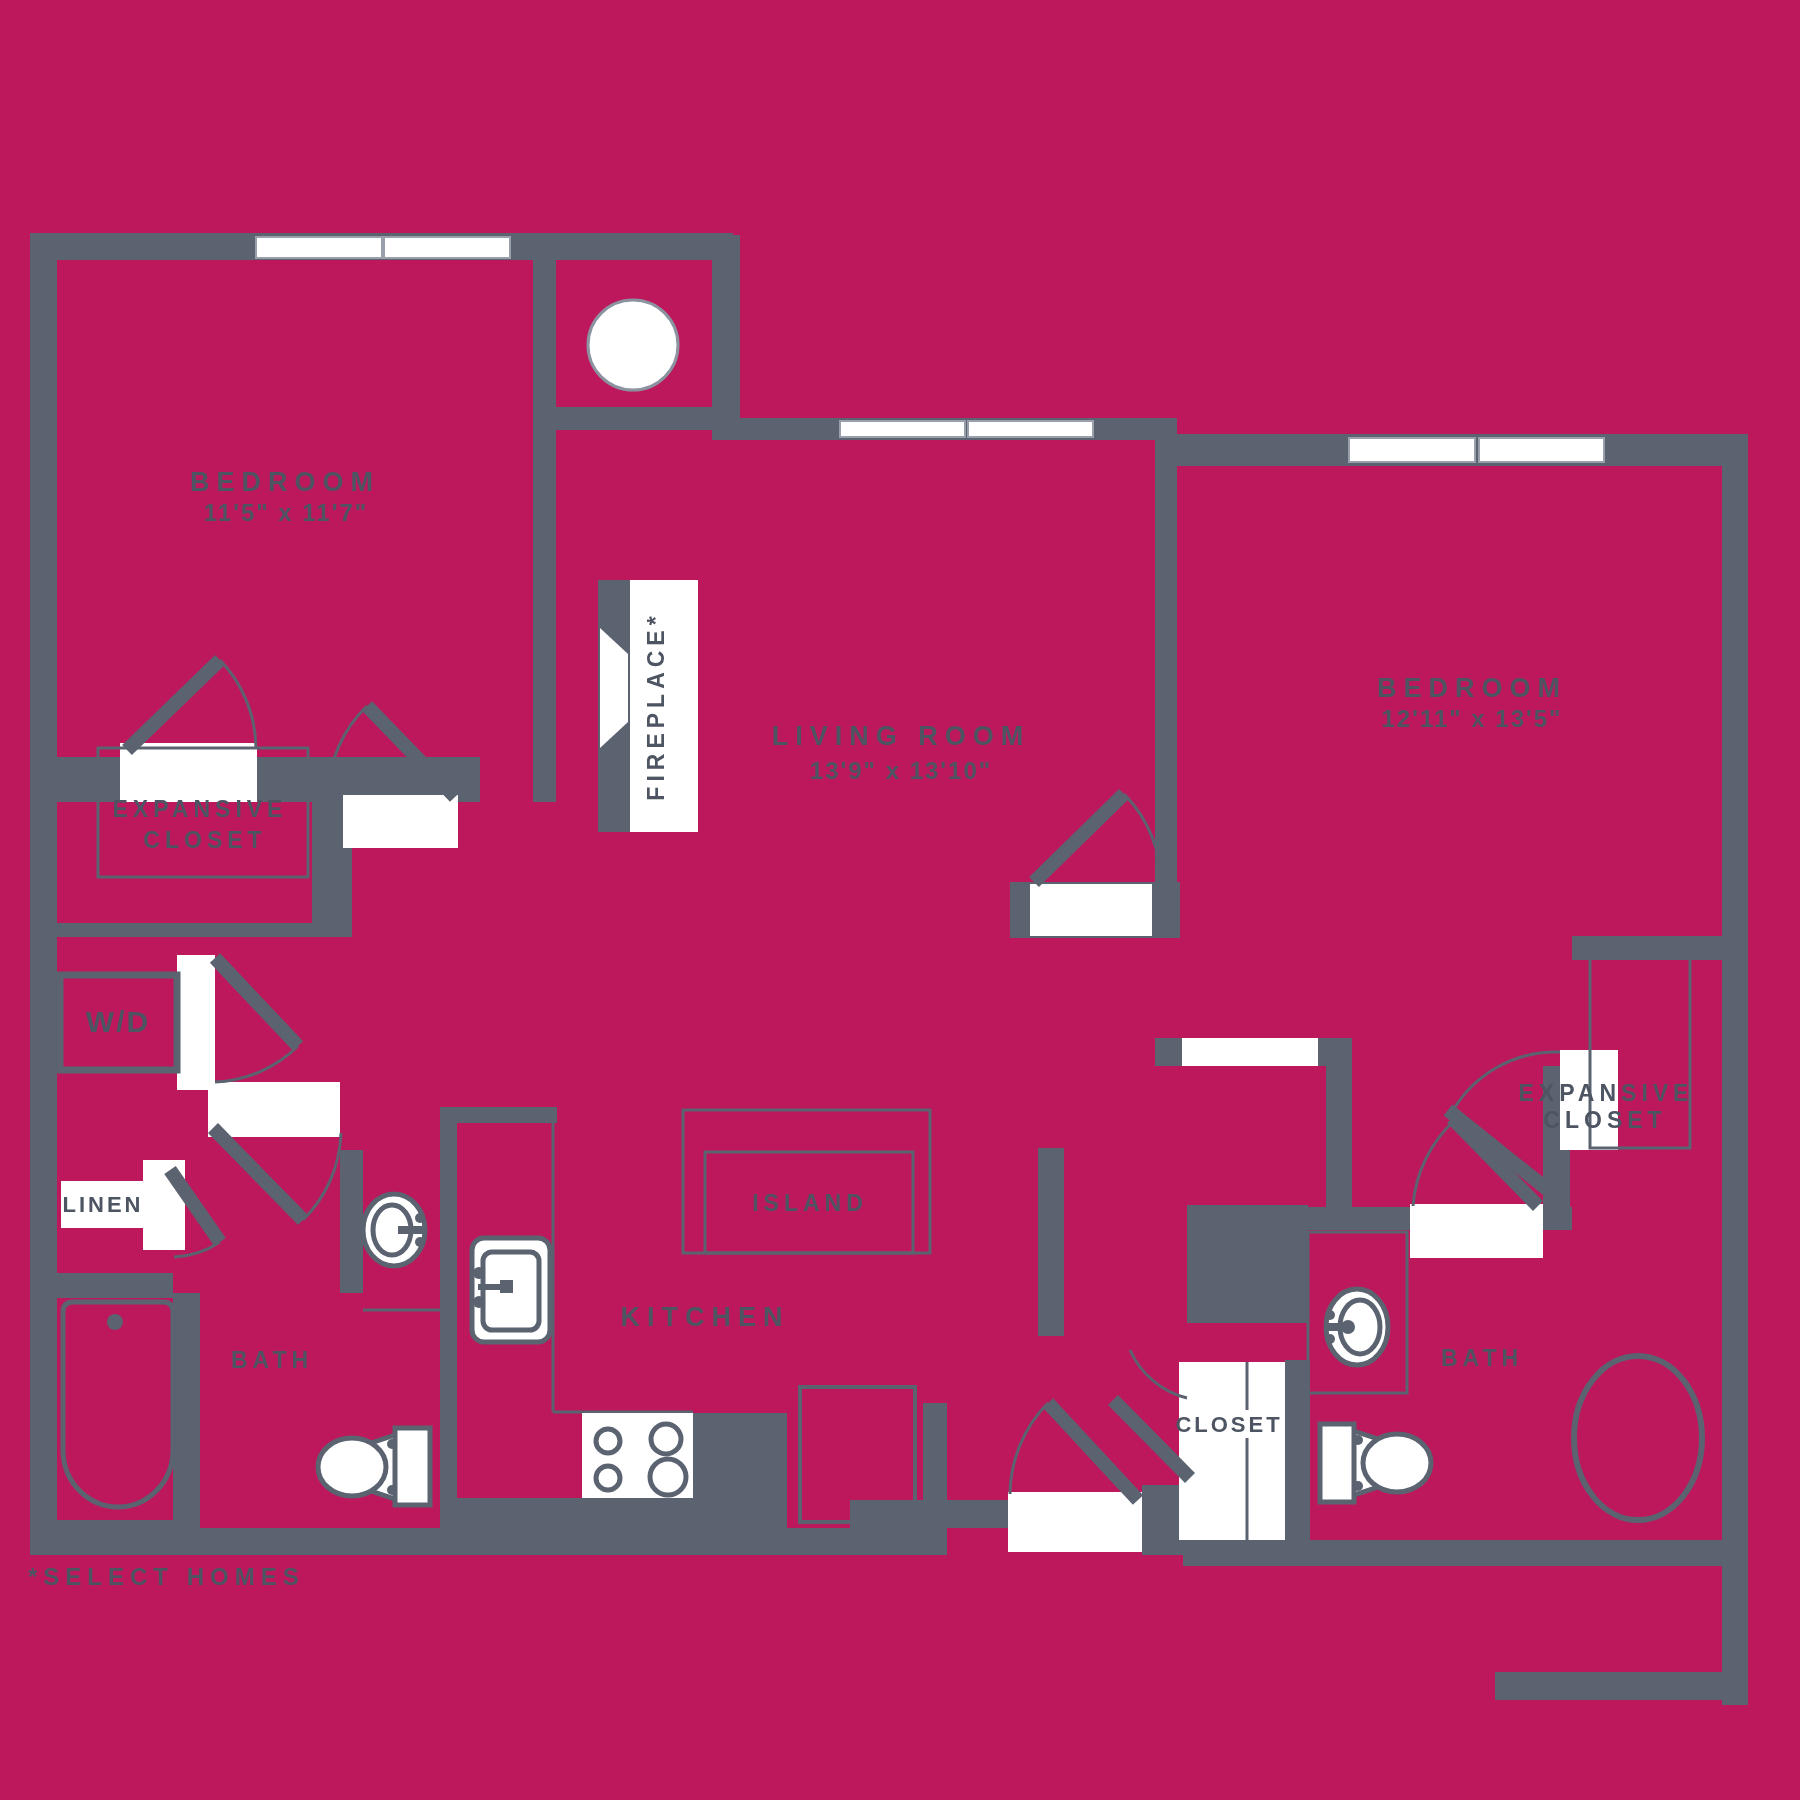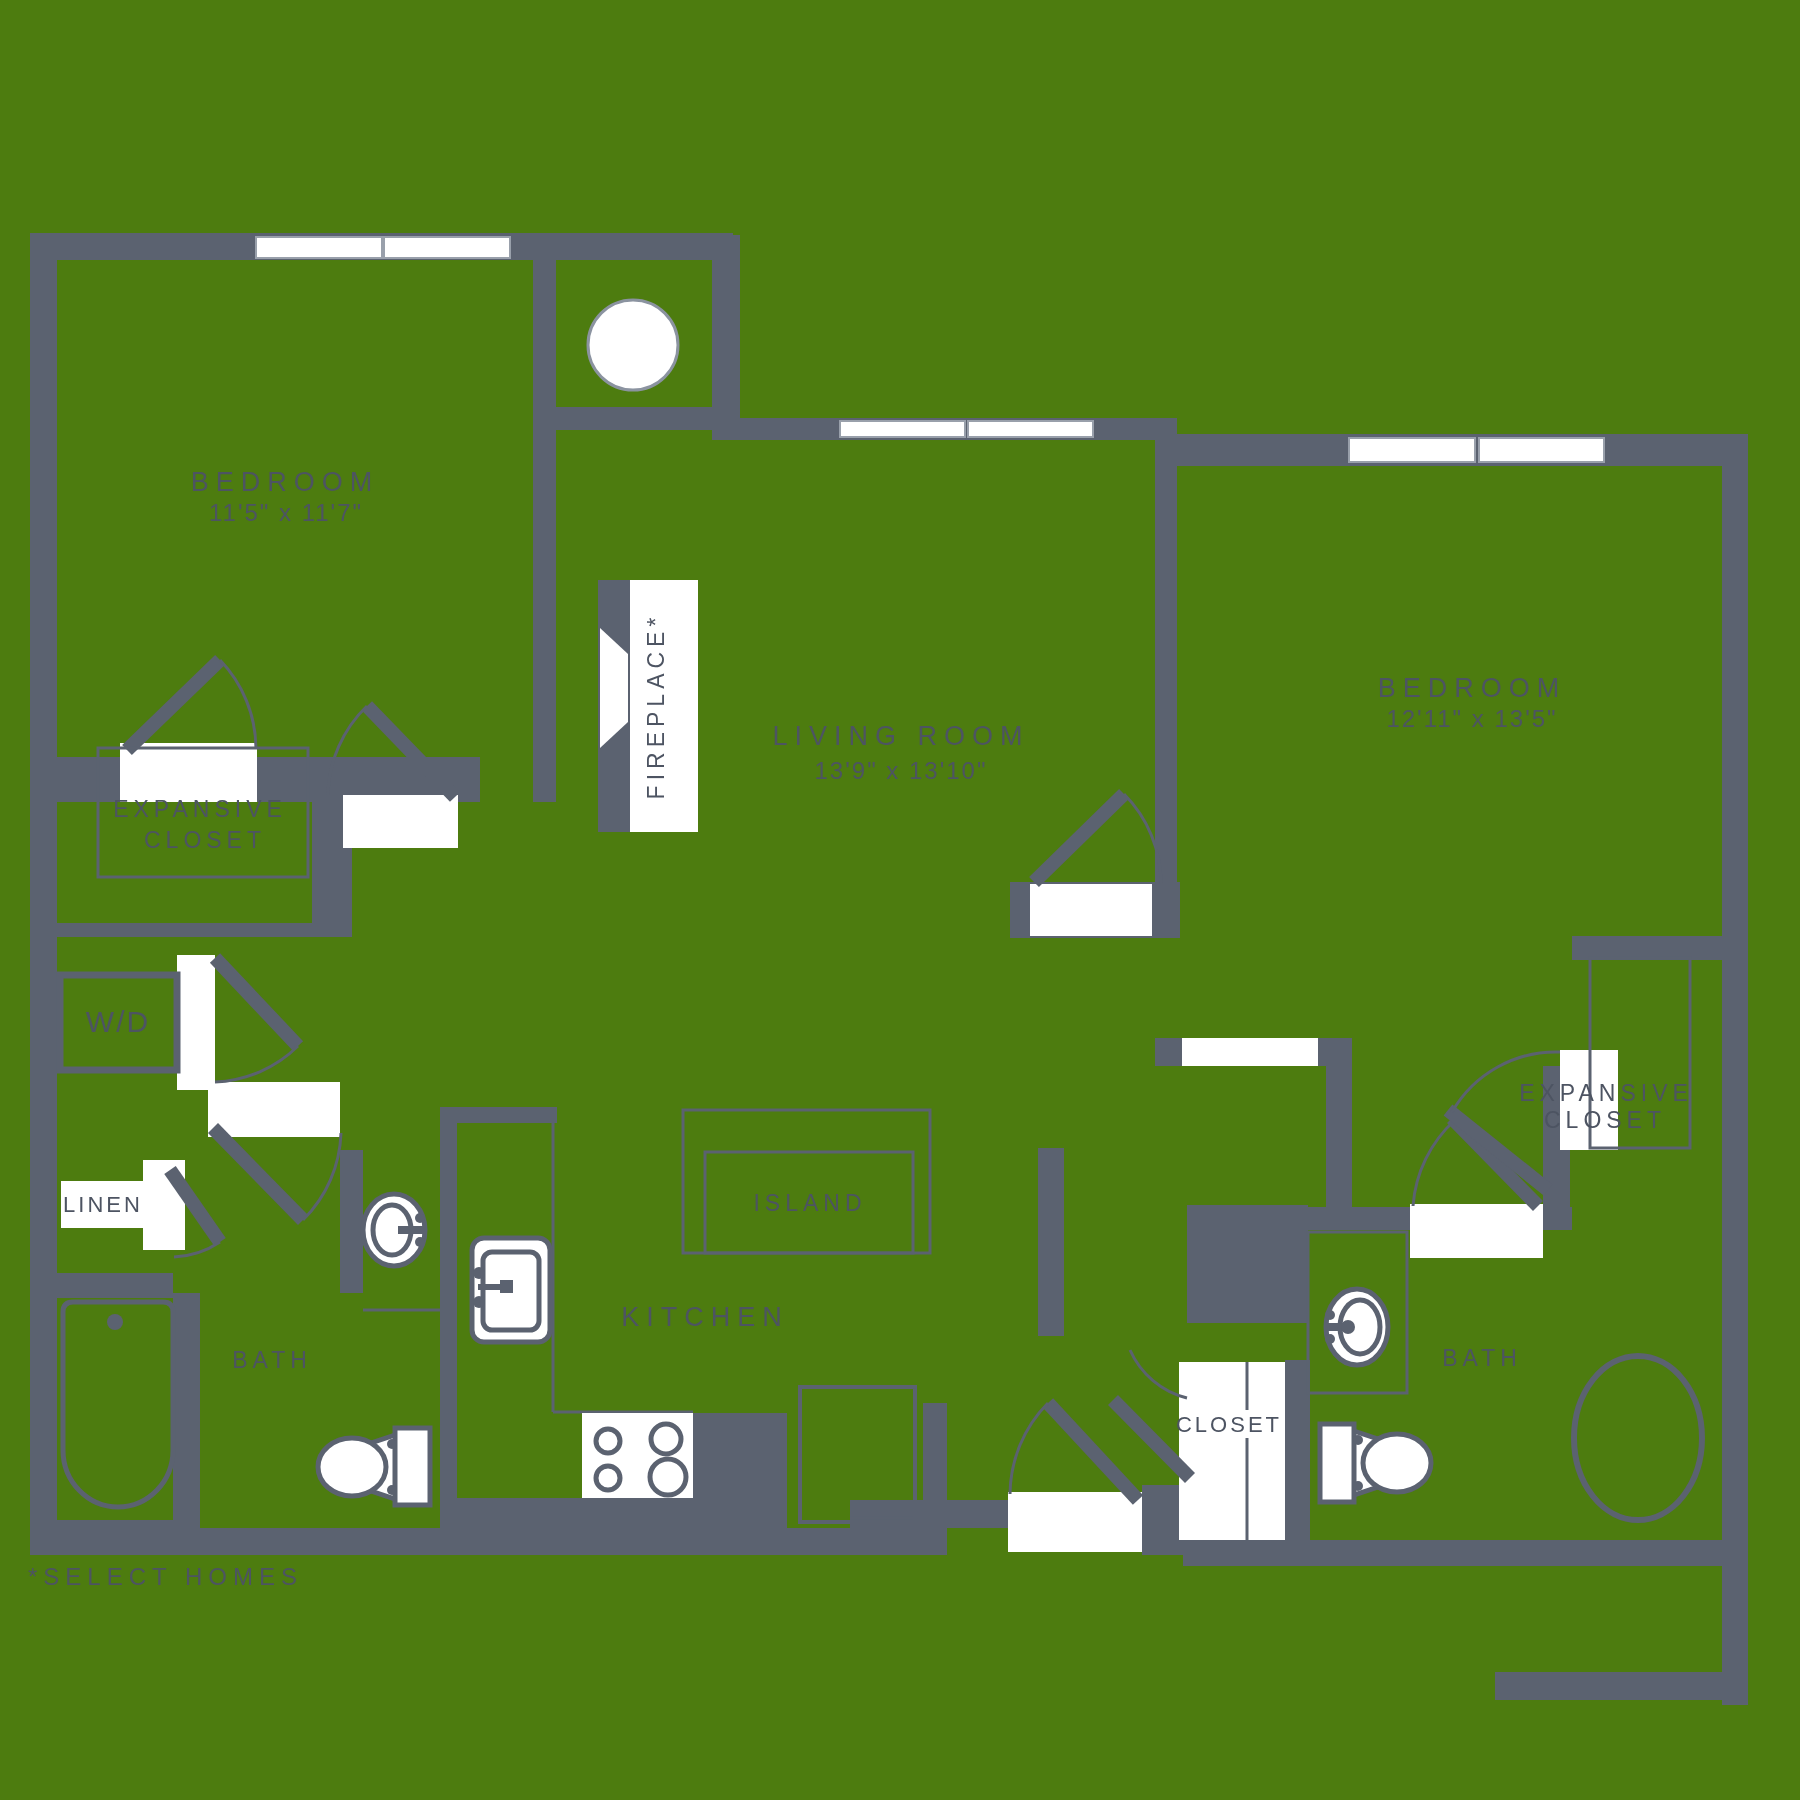--- a/index.html
+++ b/index.html
@@ -1,16 +1,16 @@
 <!DOCTYPE html>
 <html><head>
 <meta charset="utf-8">
 <style>
   html,body{margin:0;padding:0;background:#48704f;}
-  .stage{width:1800px;height:1800px;position:relative;background:#4d7c0f;overflow:hidden;}
+  .stage{width:1800px;height:1800px;position:relative;background:#be185d;overflow:hidden;font-weight:bold;}
   svg{display:block;}
   .wall{fill:#5b6270;}
   .white{fill:#ffffff;}
   .win{fill:#ffffff;stroke:#99a0ab;stroke-width:2;}
   .thin{stroke:#5b6270;stroke-width:3;fill:none;}
   .fix{stroke:#5b6270;stroke-width:5;fill:#ffffff;}
   .fixg{stroke:#5b6270;stroke-width:5;fill:none;}
   .leaf{stroke:#5b6270;stroke-width:14;fill:none;}
   .arc{stroke:#5b6270;stroke-width:3;fill:none;}
   text{font-family:"Liberation Sans", sans-serif;fill:#4d5462;}

